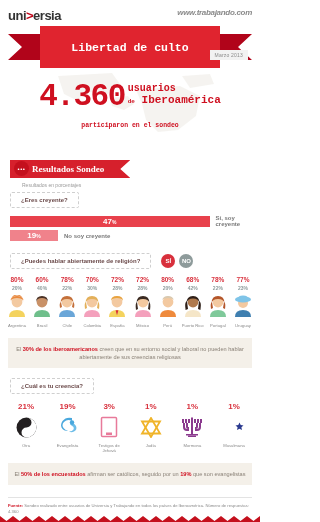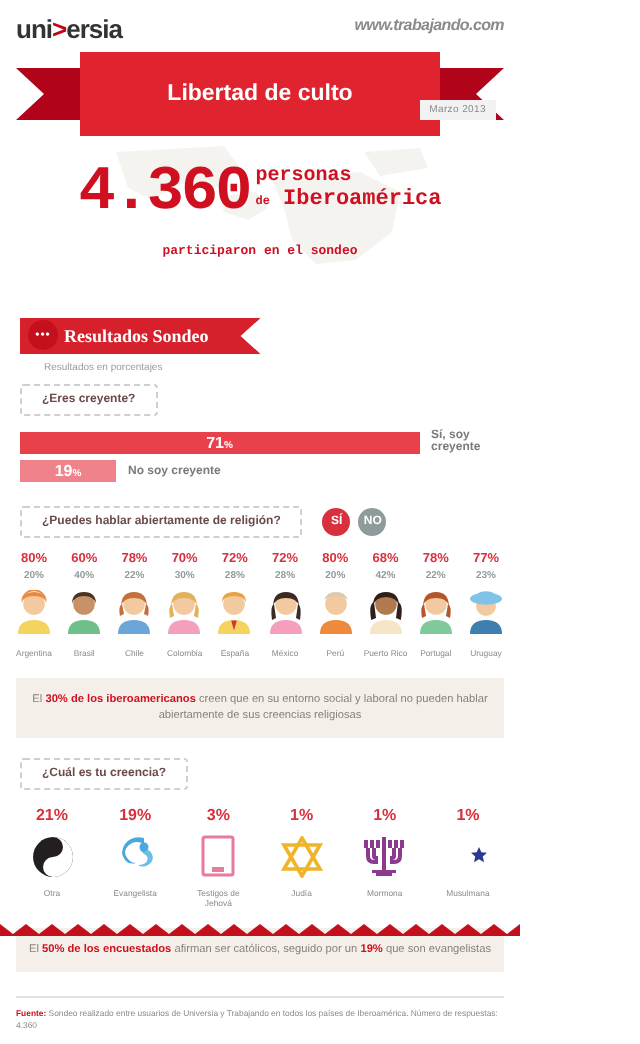--- a/index.html
+++ b/index.html
@@ -3,37 +3,37 @@
 <meta charset="utf-8">
 <style>
   html,body{margin:0;padding:0;}
   body{
     width:260px;height:522px;overflow:hidden;
     background:#ffffff;
     font-family:"Liberation Sans", sans-serif;
     color:#555;
     position:relative;
   }
-  .page{position:relative;width:260px;height:468px;background:#fff;box-sizing:border-box;}
+  .page{position:relative;width:260px;height:522px;background:#fff;box-sizing:border-box;}
 
   
   .topbar{position:relative;height:24px;padding:6px 8px 0 8px;box-sizing:border-box;}
   .uni-logo{font-size:13px;font-weight:bold;letter-spacing:-0.5px;color:#333;display:inline-block;}
   .uni-logo .r{color:#c00418;}
   .tj-logo{position:absolute;right:8px;top:8px;font-style:italic;font-weight:bold;
            font-size:8px;color:#8a8a8a;letter-spacing:-0.3px;}
 
   
   .ribbon-wrap{position:relative;height:46px;margin-top:2px;}
   .ribbon-tail{position:absolute;top:8px;height:26px;width:44px;background:#b1041a;}
   .ribbon-tail.left{left:8px;clip-path:polygon(0 0,100% 0,100% 100%,0 100%,14px 50%);}
   .ribbon-tail.right{right:8px;clip-path:polygon(0 0,100% 0,calc(100% - 14px) 50%,100% 100%,0 100%);}
   .ribbon{position:absolute;left:40px;right:40px;top:0;height:42px;background:#e0242f;
           display:flex;align-items:center;justify-content:center;}
-  .ribbon-title{font-family:Liberation Sans, sans-serif;color:#fff;font-weight:bold;
+  .ribbon-title{font-family:Liberation Mono, monospace;color:#fff;font-weight:bold;
                 font-size:11.5px;line-height:13px;text-align:center;}
   .date-badge{position:absolute;right:12px;top:24px;background:#f2f2f2;color:#8a8a8a;
               font-size:5px;padding:2px 5px;letter-spacing:0.2px;}
 
   
   .hero{position:relative;height:66px;margin-top:2px;font-family:Liberation Mono, monospace;}
   .map-bg{position:absolute;left:50px;top:-4px;width:170px;height:72px;opacity:.5;}
   .hero-inner{position:absolute;left:0;right:0;top:8px;display:flex;align-items:flex-start;
               justify-content:center;}
   .big-num{font-size:31px;font-weight:bold;color:#cf1020;letter-spacing:-1.5px;line-height:30px;}
@@ -136,21 +136,21 @@
       <g fill="#ece9e2">
         <path d="M8 6 L62 3 L70 14 L58 24 L40 22 L26 30 L14 24 Z"></path>
         <path d="M60 28 L78 26 L84 34 L74 40 L62 36 Z"></path>
         <path d="M86 20 L130 16 L150 26 L146 46 L128 60 L108 62 L96 50 L92 34 Z"></path>
         <path d="M132 6 L160 4 L164 14 L140 18 Z"></path>
       </g>
     </svg>
     <div class="hero-inner">
       <div class="big-num">4.360</div>
       <div class="hero-txt">
-        <div class="hero-l1">personas</div>
+        <div class="hero-l1">usuarios</div>
         <div class="hero-l2"><span class="de">de</span> <span>Iberoamérica</span></div>
       </div>
     </div>
     <div class="hero-sub">participaron en el sondeo</div>
   </div>
 
   
   <div class="sec-wrap">
     <div class="sec-ribbon">
       <div class="sec-bubble">
@@ -159,21 +159,21 @@
       <span class="sec-title">Resultados Sondeo</span>
     </div>
     <div class="sec-sub">Resultados en porcentajes</div>
   </div>
 
   
   <div class="q-pill">¿Eres creyente?</div>
   <div class="bars">
     <div class="bar-row">
       <div class="bar b1" style="width:205px">
-        <span class="bar-val"><span>71</span><sub>%</sub></span>
+        <span class="bar-val"><span>47</span><sub>%</sub></span>
       </div>
       <span class="bar-label">Sí, soy creyente</span>
     </div>
     <div class="bar-row">
       <div class="bar b2" style="width:48px">
         <span class="bar-val"><span>19</span><sub>%</sub></span>
       </div>
       <span class="bar-label">No soy creyente</span>
     </div>
   </div>

